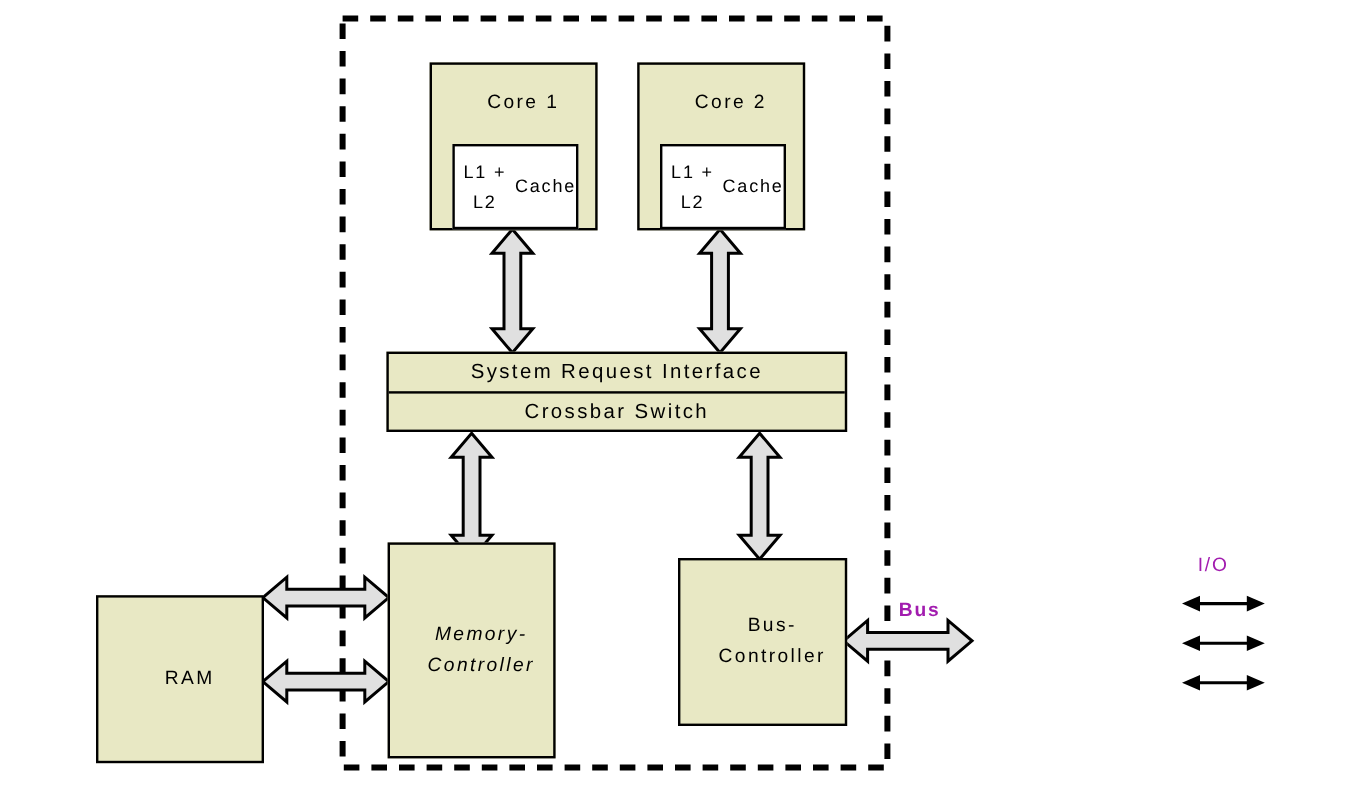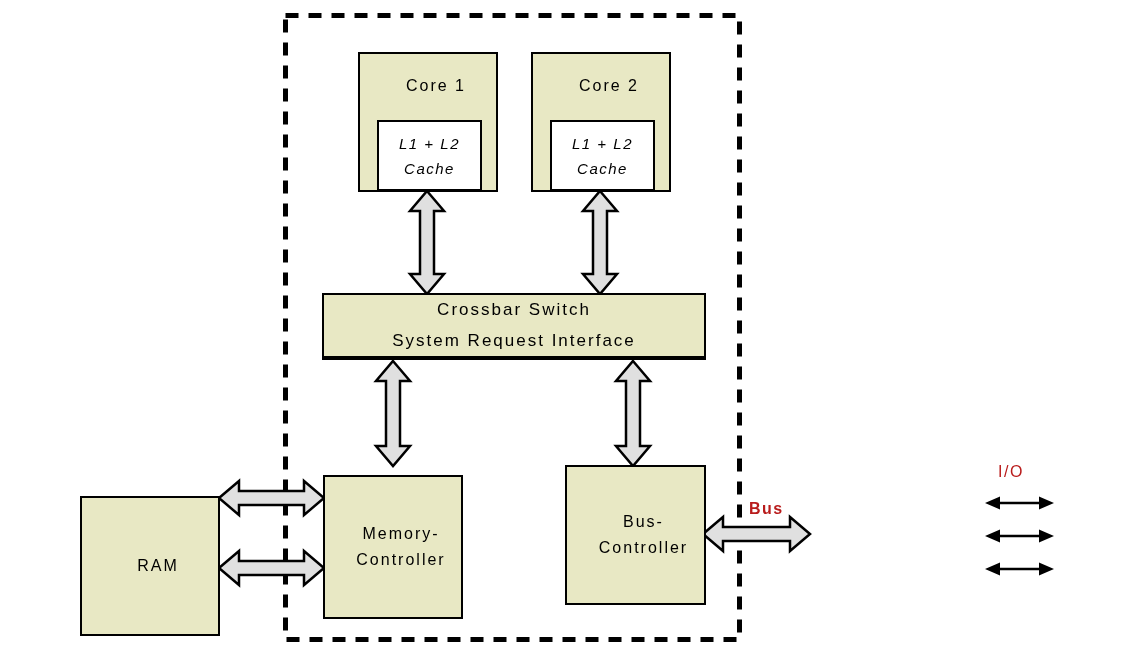--- a/index.html
+++ b/index.html
@@ -47,27 +47,26 @@
   }
   .cache {
     position: absolute;
     left: 17px;
     top: 66px;
     width: 105px;
     height: 71px;
     background: #ffffff;
     border: 2.5px solid #000000;
     display: flex;
-    flex-direction: column;
+    flex-direction: row;
     align-items: center;
     justify-content: center;
     font-size: 15px;
     letter-spacing: 1.5px;
     line-height: 25px;
-    font-style: italic;
   }
 
   .bars {
     position: absolute;
     left: 322px; top: 293px;
     width: 384px; height: 67px;
     background: #e8e8c4;
     border: 2.5px solid #000000;
     display: flex;
     flex-direction: column;
@@ -78,21 +77,21 @@
     align-items: center;
     justify-content: center;
     font-size: 17px;
     letter-spacing: 2px;
     color: #000000;
   }
   .bar-row.first { border-bottom: 2.5px solid #000000; }
 
   .float-label {
     position: absolute;
-    color: #b91c1c;
+    color: #a21caf;
     font-size: 16px;
     letter-spacing: 1.5px;
     white-space: nowrap;
   }
   #bus-label { left: 749px; top: 500px; font-weight: bold; }
   #io-label  { left: 981px; top: 463px; width: 60px; text-align: center; }
 
   .two-line span { display: block; }
 </style>
 </head>
@@ -144,27 +143,27 @@
 
   <div class="node core" style="left:531px; top:52px; width:140px; height:140px;align-items:center;">
     <div class="core-label">Core 2</div>
     <div class="cache two-line">
       <span>L1 + L2</span>
       <span>Cache</span>
     </div>
   </div>
 
   <div class="bars">
+    <div class="bar-row first">System Request Interface</div>
     <div class="bar-row">Crossbar Switch</div>
-    <div class="bar-row first">System Request Interface</div>
   </div>
 
   <div class="node" style="left:80px; top:465px; width:140px; height:140px;margin-top:31px;">RAM</div>
 
-  <div class="node two-line" style="left:323px; top:475px; width:140px; height:144px;">
+  <div class="node two-line" style="left:323px; top:452px; width:140px; height:180px;font-style:italic;">
     <div>
       <span>Memory-</span>
       <span>Controller</span>
     </div>
   </div>
 
   <div class="node two-line" style="left:565px; top:465px; width:141px; height:140px;">
     <div>
       <span>Bus-</span>
       <span>Controller</span>

